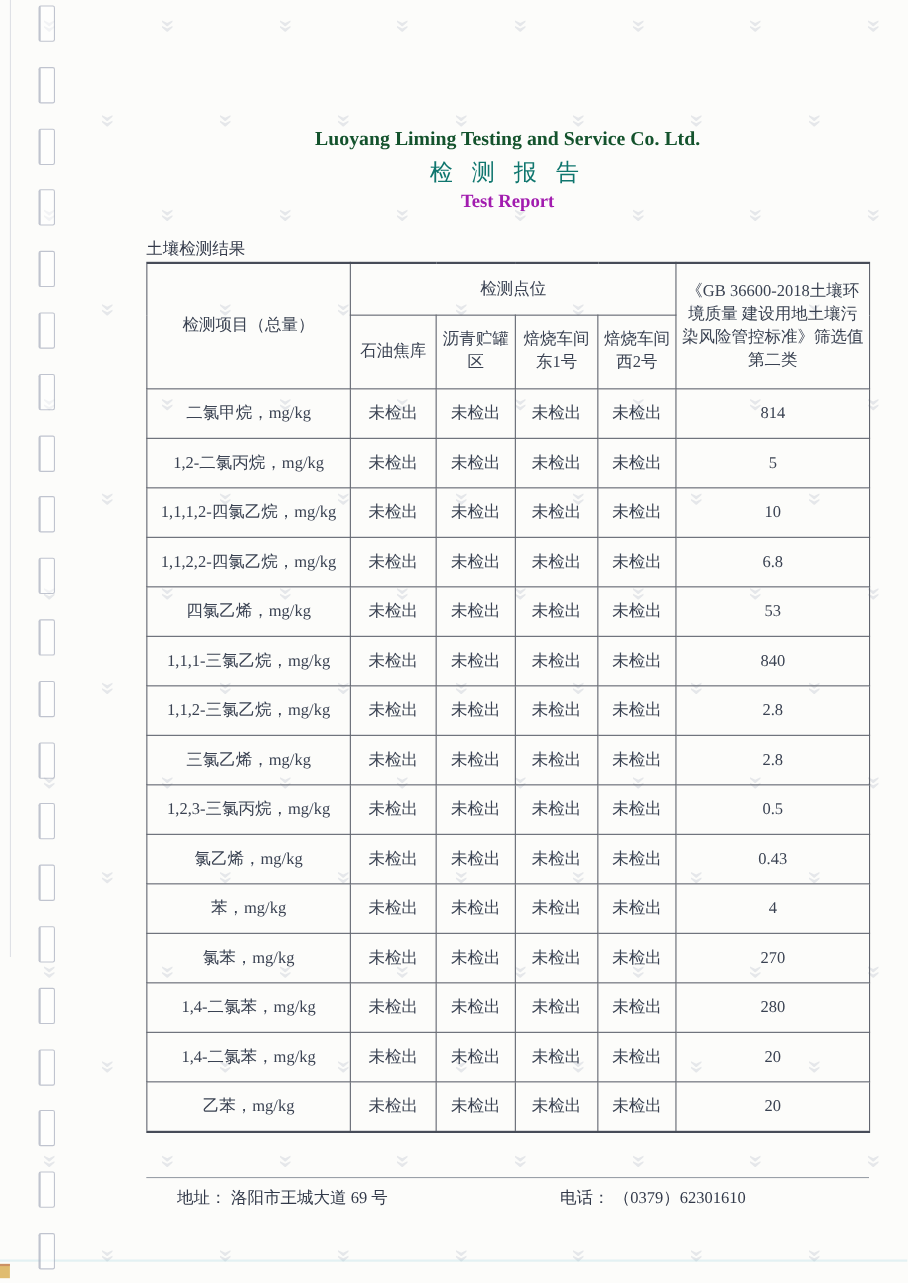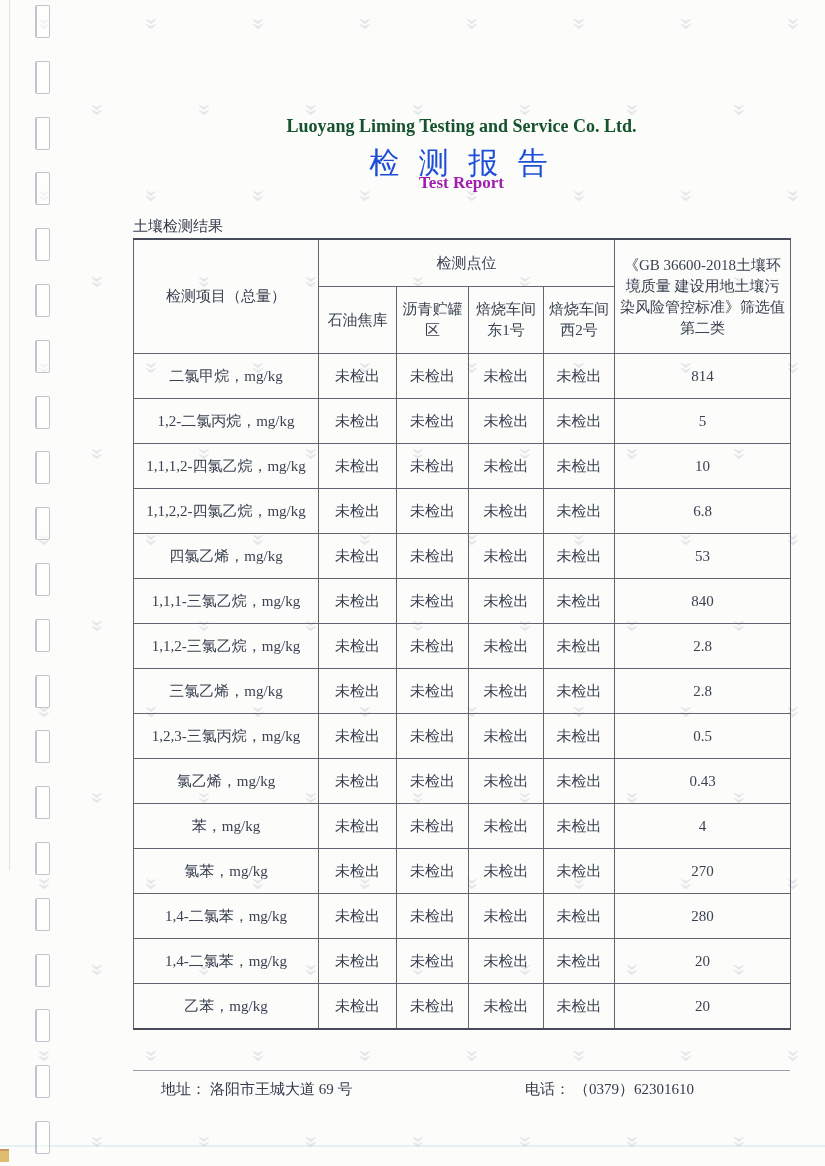--- a/index.html
+++ b/index.html
@@ -55,22 +55,22 @@
     position: absolute; top: 80px; left: 0; width: 100%;
     text-align: center; font-size: 26px; letter-spacing: 3px; font-weight: 500;
     color: #2f3646;
   }
   .title-company-en {
     position: absolute; top: 116px; left: 0; width: 100%;
     text-align: center; font-size: 18px; font-weight: bold; color: #14532d;
   }
   .title-report-cn {
     position: absolute; top: 143px; left: 0; width: 100%;
-    text-align: center; font-size: 30px; letter-spacing: 6px; font-weight: 500;
-    color: #1d4ed8;
+    text-align: center; font-size: 21px; letter-spacing: 6px; font-weight: 500;
+    color: #0f766e;
   }
   .title-report-en {
     position: absolute; top: 173px; left: 0; width: 100%;
     text-align: center; font-size: 17px; font-weight: bold; color: #a21caf;
   }
 
   .info-row {
     position: absolute; top: 196px; left: 0; width: 100%;
     display: flex; justify-content: space-between;
     font-size: 15px;
@@ -102,21 +102,21 @@
   th.point-col { padding: 2px 13px; }
   th.standard-header { padding: 2px 6px; line-height: 1.45; }
   td.item-cell { padding: 2px 12px; }
 
   .footer {
     position: absolute; top: 1070px; left: 0; width: 657px;
     border-top: 1px solid #9aa0a8;
     font-size: 15px;
   }
   .footer-address { position: absolute; left: 28px; top: 9px; display: flex; gap: 4px; }
-  .footer-phone   { position: absolute; left: 392px; top: 9px; display: flex; gap: 4px; }
+  .footer-phone   { position: absolute; left: 376px; top: 9px; display: flex; gap: 4px; }
 </style>
 </head>
 <body>
 
 <div class="wm-layer">
     <span class="wm" style="left: 40px; top: 10px;">»</span>
     <span class="wm" style="left: 147px; top: 10px;">»</span>
     <span class="wm" style="left: 254px; top: 10px;">»</span>
     <span class="wm" style="left: 361px; top: 10px;">»</span>
     <span class="wm" style="left: 468px; top: 10px;">»</span>

